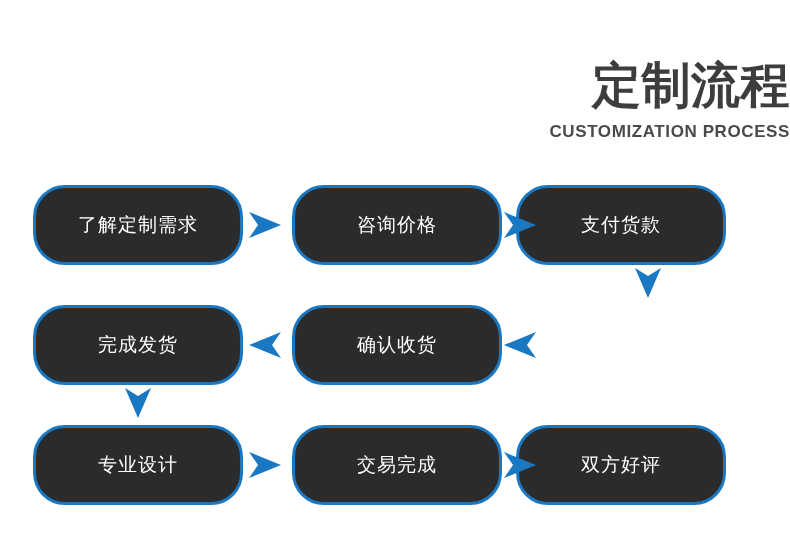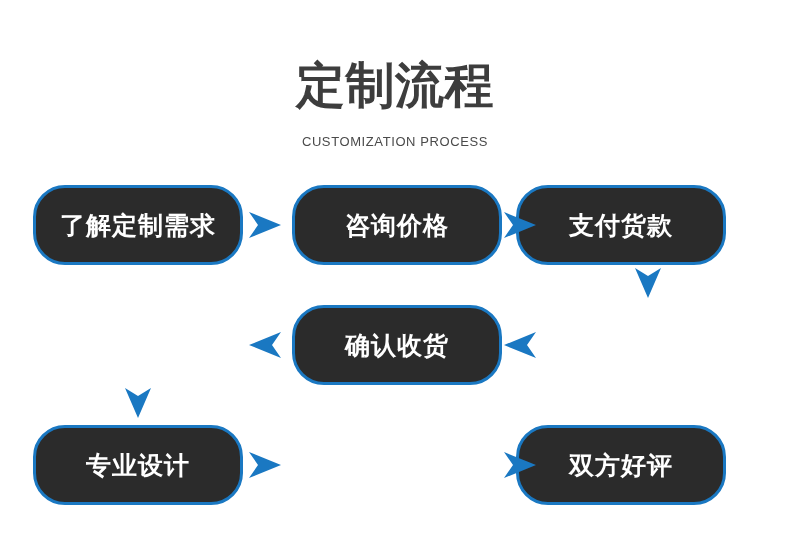--- a/index.html
+++ b/index.html
@@ -21,51 +21,51 @@
     height: 556px;
     background: var(--background);
     overflow: hidden;
   }
 
   .header {
     position: absolute;
     top: 58px;
     left: 0;
     width: 100%;
-    text-align: center;
+    text-align: right;
   }
   .title {
     margin: 0;
     font-size: 49px;
     line-height: 1.12;
     font-weight: 800;
     color: var(--title);
     letter-spacing: 0.5px;
   }
   .subtitle {
-    margin-top: 21px;
-    font-size: 13px;
-    font-weight: 400;
+    margin-top: 9px;
+    font-size: 17px;
+    font-weight: 700;
     color: var(--subtitle);
     letter-spacing: 0.6px;
   }
 
   .node {
     position: absolute;
     width: 210px;
     height: 80px;
     background: var(--box-fill);
     border: 3px solid var(--box-border);
     border-radius: 32px;
     display: flex;
     align-items: center;
     justify-content: center;
     color: var(--box-text);
-    font-size: 25px;
-    font-weight: 700;
+    font-size: 19px;
+    font-weight: 400;
     letter-spacing: 1px;
     white-space: nowrap;
   }
   .c1 { left: 33px; }
   .c2 { left: 292px; }
   .c3 { left: 516px; }
   .r1 { top: 185px; }
   .r2 { top: 305px; }
   .r3 { top: 425px; }
 
@@ -93,26 +93,32 @@
   <div class="node r1 c1">
     <span>了解定制需求</span>
   </div>
   <div class="node r1 c2">
     <span>咨询价格</span>
   </div>
   <div class="node r1 c3">
     <span>支付货款</span>
   </div>
 
+  <div class="node r2 c1">
+    <span>完成发货</span>
+  </div>
   <div class="node r2 c2">
     <span>确认收货</span>
   </div>
 
   <div class="node r3 c1">
     <span>专业设计</span>
+  </div>
+  <div class="node r3 c2">
+    <span>交易完成</span>
   </div>
   <div class="node r3 c3">
     <span>双方好评</span>
   </div>
 
   <svg class="arrow h-arrow g1 ar1" viewBox="0 0 32 26">
     <polygon points="0,0 9,13 0,26 32,13"></polygon>
   </svg>
   <svg class="arrow h-arrow g2 ar1" viewBox="0 0 32 26">
     <polygon points="0,0 9,13 0,26 32,13"></polygon>

